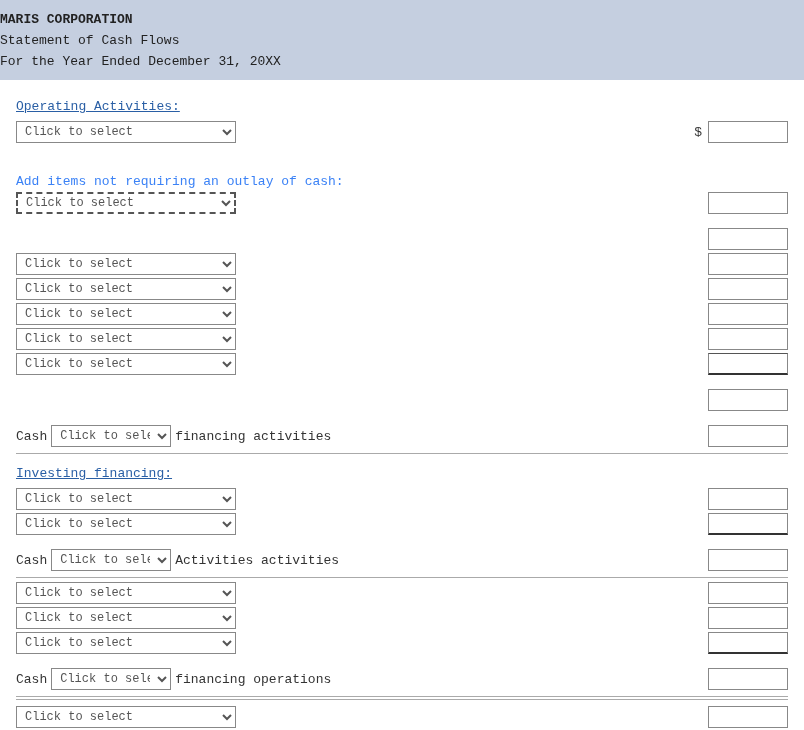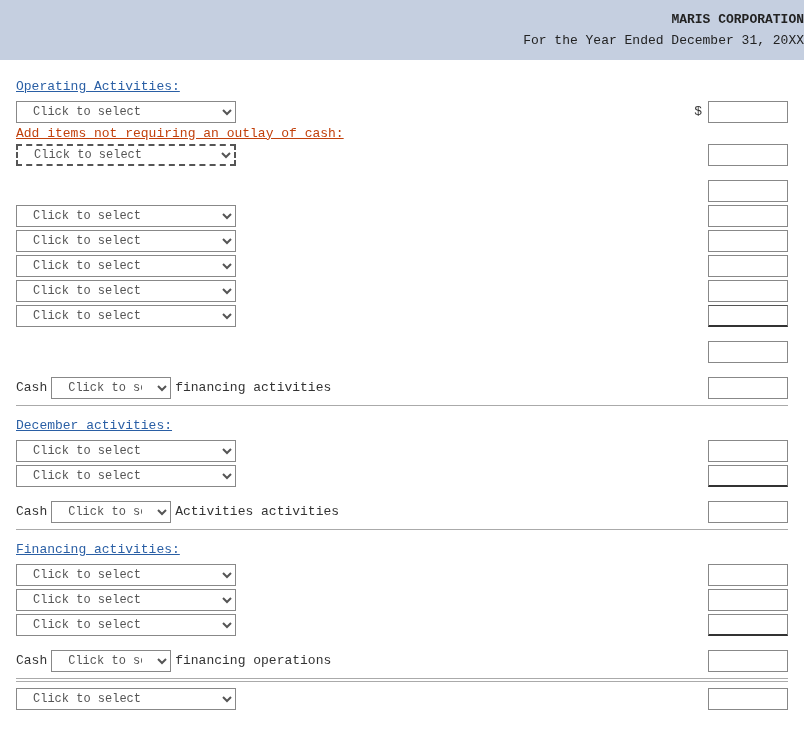--- a/index.html
+++ b/index.html
@@ -10,21 +10,21 @@
       color: #333;
       width: 804px;
       min-height: 730px;
     }
     .page {
       width: 804px;
       padding: 0;
     }
     .header {
       background: #c5cfe0;
-      text-align: right;
+      text-align: left;
       padding: 10px 0 8px 0;
       color: #222;
       line-height: 1.6;
     }
     .header .company {
       font-weight: bold;
       font-size: 13px;
     }
     .content {
       padding: 8px 16px 16px 16px;
@@ -36,21 +36,21 @@
       font-size: 13px;
     }
     .indent1 { margin-left: 20px; }
     .indent2 { margin-left: 40px; }
     select {
       font-family: 'Courier New', Courier, monospace;
       font-size: 12px;
       color: #555;
       background: #fff;
       border: 1px solid #888;
-      padding: 1px 12px;
+      padding: 1px 4px;
       height: 22px;
     }
     select.wide { width: 220px; }
     select.small { width: 120px; }
     select.dotted {
       border: 2px dashed #555;
     }
     input[type="text"] {
       font-family: 'Courier New', Courier, monospace;
       font-size: 12px;
@@ -93,20 +93,21 @@
       height: 8px;
     }
   </style>
 </head>
 <body>
 
 <div class="page">
 
   <div class="header">
     <div class="company">MARIS CORPORATION</div>
+    <div>Statement of Cash Flows</div>
     <div>For the Year Ended December 31, 20XX</div>
   </div>
 
   <div class="content">
 
     <div class="form-row">
       <div class="left-part">
         <span class="section-label">Operating Activities:</span>
       </div>
     </div>
@@ -118,21 +119,21 @@
         </select>
       </div>
       <div class="right-part">
         <span class="dollar-sign">$</span>
         <input type="text" class="box-input" style="">
       </div>
     </div>
 
     <div class="form-row">
       <div class="left-part">
-        <span style="text-decoration:underline; color:#c2410c;">Add items not requiring an outlay of cash:</span>
+        <span style="color:#3b82f6;margin-top:28px;">Add items not requiring an outlay of cash:</span>
       </div>
     </div>
 
     <div class="form-row indent2">
       <div class="left-part">
         <select class="wide dotted">
           <option>Click to select</option>
         </select>
       </div>
       <div class="right-part">
@@ -223,21 +224,21 @@
       </div>
       <div class="right-part">
         <input type="text" class="box-input" style="">
       </div>
     </div>
 
     <div style="height:4px; border-bottom: 1px solid #aaa; margin-bottom:4px;"></div>
 
     <div class="form-row">
       <div class="left-part">
-        <span class="section-label">December activities:</span>
+        <span class="section-label">Investing financing:</span>
       </div>
     </div>
 
     <div class="form-row indent1">
       <div class="left-part">
         <select class="wide">
           <option>Click to select</option>
         </select>
       </div>
       <div class="right-part">
@@ -266,25 +267,20 @@
         </select>
         <span>Activities activities</span>
       </div>
       <div class="right-part">
         <input type="text" class="box-input" style="">
       </div>
     </div>
 
     <div style="height:4px; border-bottom: 1px solid #aaa; margin-bottom:4px;"></div>
 
-    <div class="form-row">
-      <div class="left-part">
-        <span class="section-label">Financing activities:</span>
-      </div>
-    </div>
 
     <div class="form-row indent1">
       <div class="left-part">
         <select class="wide">
           <option>Click to select</option>
         </select>
       </div>
       <div class="right-part">
         <input type="text" class="box-input" style="">
       </div>

